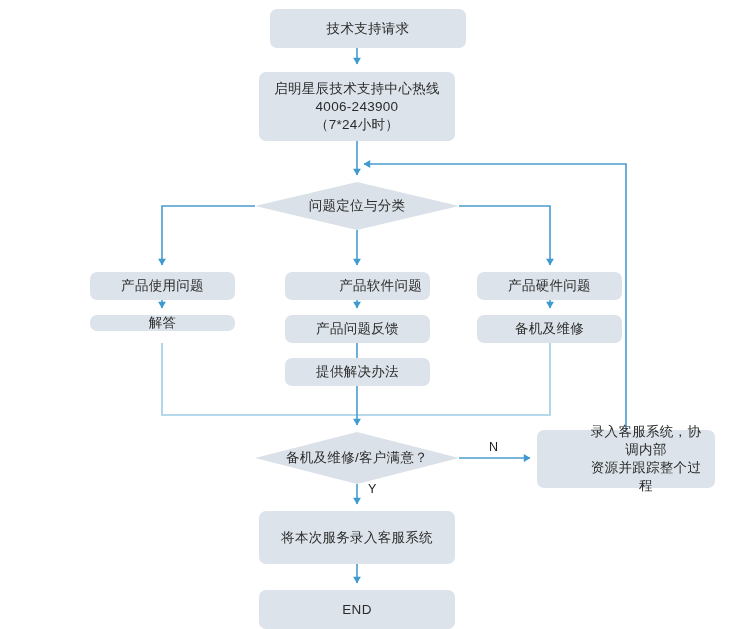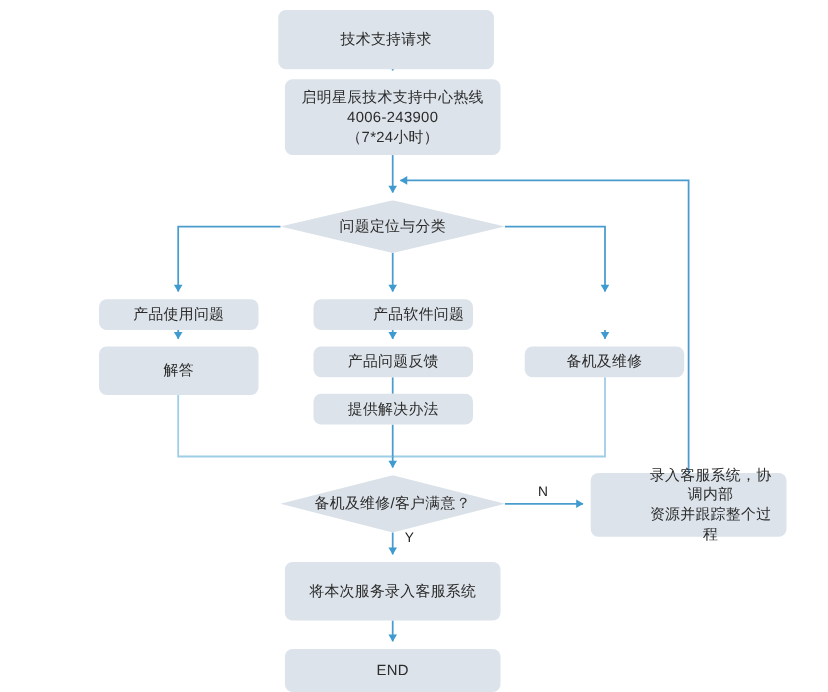--- a/index.html
+++ b/index.html
@@ -117,21 +117,21 @@
       <path d="M459,458 L530,458" marker-end="url(#arrow-right)"></path>
 
       <path d="M357,484 L357,504" marker-end="url(#arrow-down)"></path>
 
       <path d="M357,564 L357,583" marker-end="url(#arrow-down)"></path>
 
       <path d="M626,430 L626,164 L364,164" marker-end="url(#arrow-left)"></path>
     </g>
   </svg>
 
-  <div class="node box" style="left:253px; top:9px; width:196px; height:54px;justify-content:center;">
+  <div class="node box" style="left:270px; top:9px; width:196px; height:39px;justify-content:center;">
     <span class="label">技术支持请求</span>
   </div>
 
   <div class="node box" style="left:259px; top:72px; width:196px; height:69px;">
     <span class="label">启明星辰技术支持中心热线
 4006-243900
 （7*24小时）</span>
   </div>
 
   <div class="node diamond" style="left:255px; top:182px; width:204px; height:48px;">
@@ -142,22 +142,25 @@
   </div>
 
   <div class="node box" style="left:90px; top:272px; width:145px; height:28px;">
     <span class="label">产品使用问题</span>
   </div>
 
   <div class="node box" style="left:285px; top:272px; width:145px; height:28px;justify-content:flex-end;">
     <span class="label">产品软件问题</span>
   </div>
 
+  <div class="node box" style="left:477px; top:272px; width:145px; height:28px;">
+    <span class="label">产品硬件问题</span>
+  </div>
 
-  <div class="node box" style="left:90px; top:315px; width:145px; height:44px;">
+  <div class="node box" style="left:90px; top:315px; width:145px; height:16px;">
     <span class="label">解答</span>
   </div>
 
   <div class="node box" style="left:285px; top:315px; width:145px; height:28px;">
     <span class="label">产品问题反馈</span>
   </div>
 
   <div class="node box" style="left:477px; top:315px; width:145px; height:28px;">
     <span class="label">备机及维修</span>
   </div>

